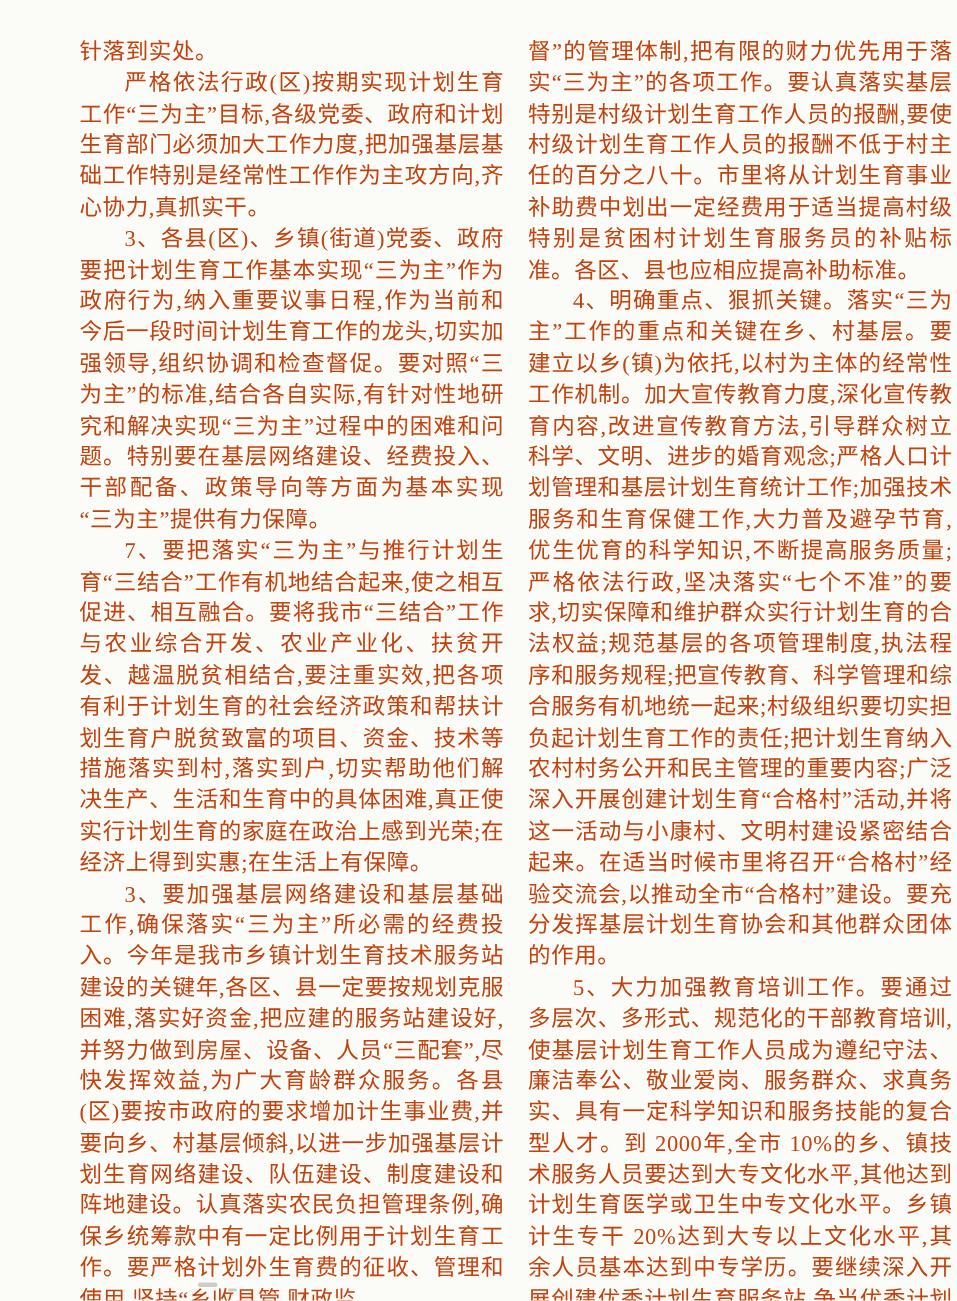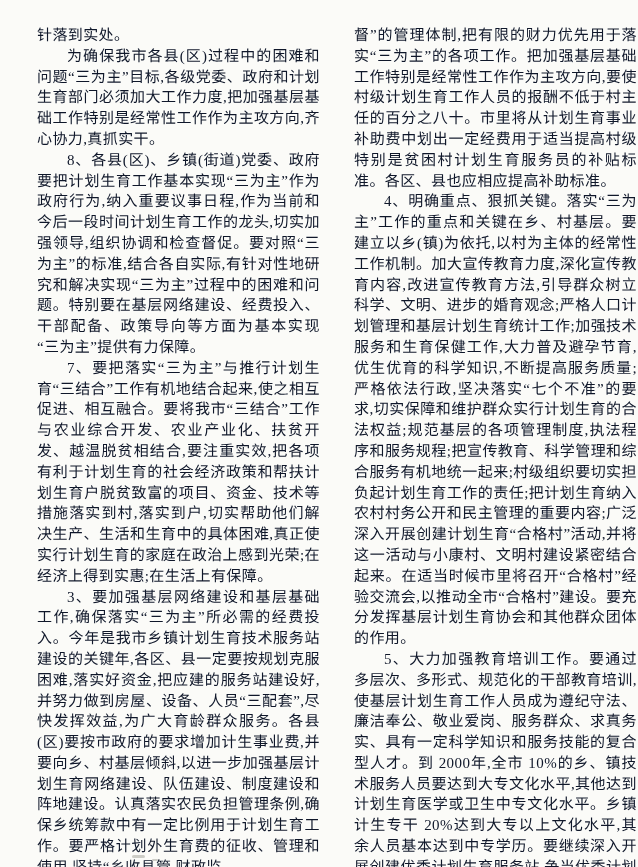--- a/index.html
+++ b/index.html
@@ -10,25 +10,25 @@
     width: 638px;
     height: 867px;
     background: #fbfbf8;
     overflow: hidden;
   }
   .page {
     position: relative;
     box-sizing: border-box;
     width: 638px;
     height: 867px;
-    padding: 25px 20px 8px 37px;
+    padding: 25px 20px 8px 53px;
     display: flex;
-    gap: 34px;
+    gap: 16px;
     font-family: "Liberation Serif", "DejaVu Serif", serif;
-    color: #0f172a;
+    color: #c2410c;
   }
   .col {
     width: 283px;
     flex: 0 0 283px;
     font-size: 15px;
     line-height: 20.8px;
     letter-spacing: 0.4px;
     text-align: justify;
     text-justify: inter-character;
     font-weight: 500;
@@ -50,28 +50,28 @@
   .artifact-1 { left: 132px; top: 855px; width: 13px; height: 3px; }
   .artifact-2 { left: 152px; top: 859px; width: 6px; height: 2px; }
 </style>
 </head>
 <body>
 
 <div class="page">
 
   <div class="col">
     <p>针落到实处。</p>
-    <p class="indent">为确保我市各县(区)过程中的困难和问题“三为主”目标,各级党委、政府和计划生育部门必须加大工作力度,把加强基层基础工作特别是经常性工作作为主攻方向,齐心协力,真抓实干。</p>
-    <p class="indent">8、各县(区)、乡镇(街道)党委、政府要把计划生育工作基本实现“三为主”作为政府行为,纳入重要议事日程,作为当前和今后一段时间计划生育工作的龙头,切实加强领导,组织协调和检查督促。要对照“三为主”的标准,结合各自实际,有针对性地研究和解决实现“三为主”过程中的困难和问题。特别要在基层网络建设、经费投入、干部配备、政策导向等方面为基本实现“三为主”提供有力保障。</p>
+    <p class="indent">严格依法行政(区)按期实现计划生育工作“三为主”目标,各级党委、政府和计划生育部门必须加大工作力度,把加强基层基础工作特别是经常性工作作为主攻方向,齐心协力,真抓实干。</p>
+    <p class="indent">3、各县(区)、乡镇(街道)党委、政府要把计划生育工作基本实现“三为主”作为政府行为,纳入重要议事日程,作为当前和今后一段时间计划生育工作的龙头,切实加强领导,组织协调和检查督促。要对照“三为主”的标准,结合各自实际,有针对性地研究和解决实现“三为主”过程中的困难和问题。特别要在基层网络建设、经费投入、干部配备、政策导向等方面为基本实现“三为主”提供有力保障。</p>
     <p class="indent">7、要把落实“三为主”与推行计划生育“三结合”工作有机地结合起来,使之相互促进、相互融合。要将我市“三结合”工作与农业综合开发、农业产业化、扶贫开发、越温脱贫相结合,要注重实效,把各项有利于计划生育的社会经济政策和帮扶计划生育户脱贫致富的项目、资金、技术等措施落实到村,落实到户,切实帮助他们解决生产、生活和生育中的具体困难,真正使实行计划生育的家庭在政治上感到光荣;在经济上得到实惠;在生活上有保障。</p>
     <p class="indent">3、要加强基层网络建设和基层基础工作,确保落实“三为主”所必需的经费投入。今年是我市乡镇计划生育技术服务站建设的关键年,各区、县一定要按规划克服困难,落实好资金,把应建的服务站建设好,并努力做到房屋、设备、人员“三配套”,尽快发挥效益,为广大育龄群众服务。各县(区)要按市政府的要求增加计生事业费,并要向乡、村基层倾斜,以进一步加强基层计划生育网络建设、队伍建设、制度建设和阵地建设。认真落实农民负担管理条例,确保乡统筹款中有一定比例用于计划生育工作。要严格计划外生育费的征收、管理和使用,坚持“乡收县管,财政监</p>
   </div>
 
   <div class="col">
-    <p>督”的管理体制,把有限的财力优先用于落实“三为主”的各项工作。把加强基层基础工作特别是经常性工作作为主攻方向,要使村级计划生育工作人员的报酬不低于村主任的百分之八十。市里将从计划生育事业补助费中划出一定经费用于适当提高村级特别是贫困村计划生育服务员的补贴标准。各区、县也应相应提高补助标准。</p>
+    <p>督”的管理体制,把有限的财力优先用于落实“三为主”的各项工作。要认真落实基层特别是村级计划生育工作人员的报酬,要使村级计划生育工作人员的报酬不低于村主任的百分之八十。市里将从计划生育事业补助费中划出一定经费用于适当提高村级特别是贫困村计划生育服务员的补贴标准。各区、县也应相应提高补助标准。</p>
     <p class="indent">4、明确重点、狠抓关键。落实“三为主”工作的重点和关键在乡、村基层。要建立以乡(镇)为依托,以村为主体的经常性工作机制。加大宣传教育力度,深化宣传教育内容,改进宣传教育方法,引导群众树立科学、文明、进步的婚育观念;严格人口计划管理和基层计划生育统计工作;加强技术服务和生育保健工作,大力普及避孕节育,优生优育的科学知识,不断提高服务质量;严格依法行政,坚决落实“七个不准”的要求,切实保障和维护群众实行计划生育的合法权益;规范基层的各项管理制度,执法程序和服务规程;把宣传教育、科学管理和综合服务有机地统一起来;村级组织要切实担负起计划生育工作的责任;把计划生育纳入农村村务公开和民主管理的重要内容;广泛深入开展创建计划生育“合格村”活动,并将这一活动与小康村、文明村建设紧密结合起来。在适当时候市里将召开“合格村”经验交流会,以推动全市“合格村”建设。要充分发挥基层计划生育协会和其他群众团体的作用。</p>
     <p class="indent">5、大力加强教育培训工作。要通过多层次、多形式、规范化的干部教育培训,使基层计划生育工作人员成为遵纪守法、廉洁奉公、敬业爱岗、服务群众、求真务实、具有一定科学知识和服务技能的复合型人才。到 2000年,全市 10%的乡、镇技术服务人员要达到大专文化水平,其他达到计划生育医学或卫生中专文化水平。乡镇计生专干 20%达到大专以上文化水平,其余人员基本达到中专学历。要继续深入开展创建优秀计划生育服务站,争当优秀计划生育工作者活动,切实加</p>
   </div>
 
   <div class="artifact artifact-1"></div>
   <div class="artifact artifact-2"></div>
 
 </div>
 
 </body></html>

